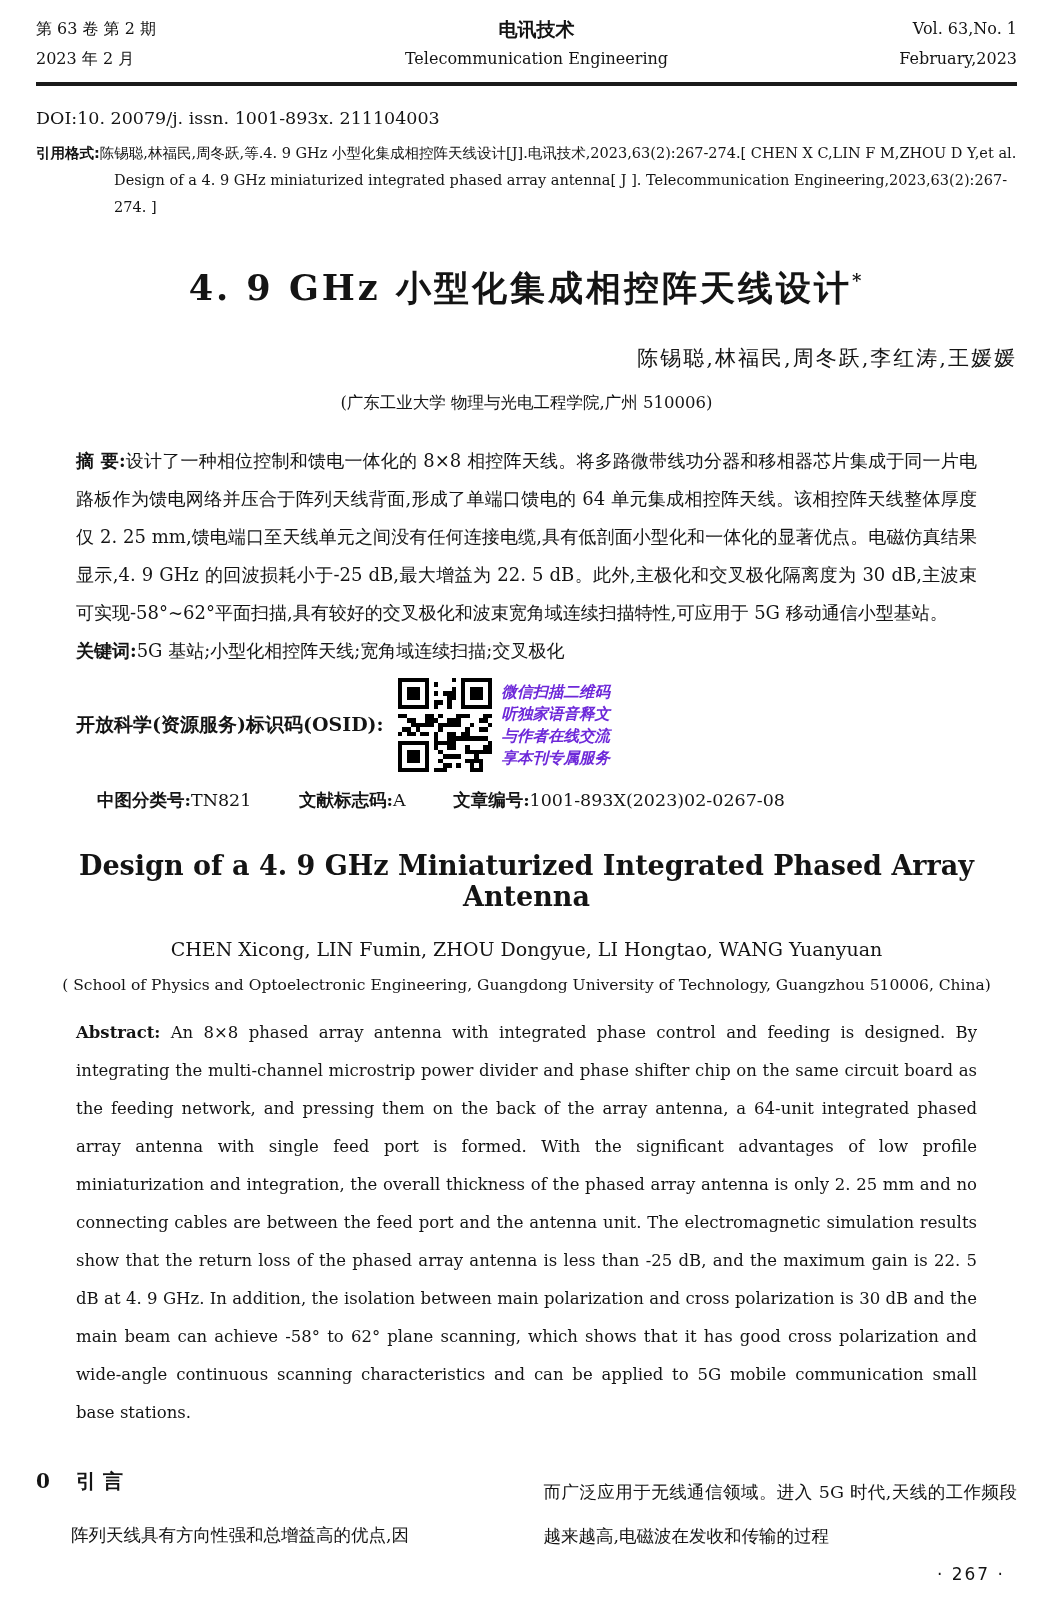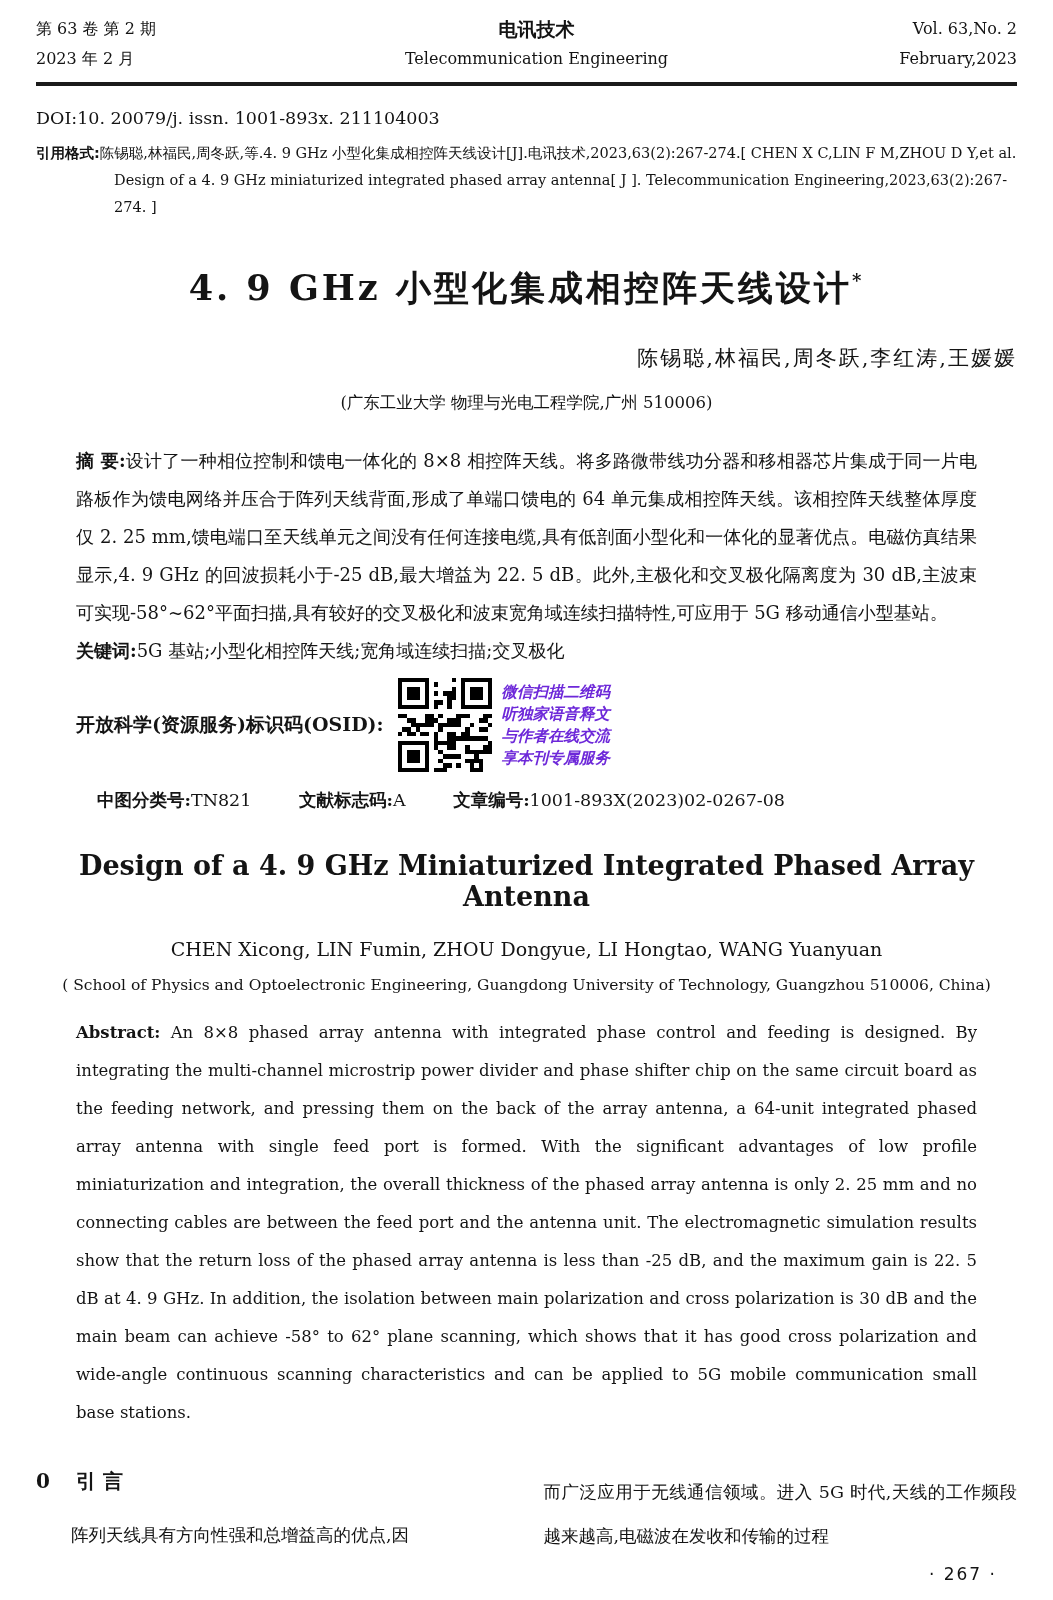--- a/index.html
+++ b/index.html
@@ -52,39 +52,39 @@
   .en-keywords { margin:0 40px; font-size:16.5px; line-height:38px; text-align:justify; }
   
   .two-col { display:flex; margin-top:26px; gap:34px; }
   .col { flex:1; font-size:17.5px; }
   .section-heading { font-size:20px; font-weight:bold; margin:10px 0 0;
                      font-family:"DejaVu Sans","Liberation Sans",sans-serif; }
   .section-heading .num { margin-right:26px; font-family:"DejaVu Serif","Liberation Serif",serif; }
   .intro-p { margin:18px 0 0; text-indent:2em; text-align:justify; line-height:44px; }
   .col-right p { margin:12px 0 0; text-align:justify; line-height:44px; }
   
-  .page-num { position:absolute; right:40px; bottom:16px; font-size:17px; letter-spacing:2px;
+  .page-num { position:absolute; right:32px; bottom:16px; font-size:17px; letter-spacing:2px;
               font-family:"DejaVu Sans","Liberation Sans",sans-serif; }
 </style>
 </head>
 <body>
 
 <div class="page">
 
   <div class="jheader">
     <div class="jh-left">
       <div>第 63 卷 第 2 期</div>
       <div>2023 年 2 月</div>
     </div>
     <div class="jh-center">
       <div style="font-size:19px;font-weight:bold;">电讯技术</div>
       <div>Telecommunication Engineering</div>
     </div>
     <div class="jh-right">
-      <div>Vol. 63,No. 2</div>
+      <div>Vol. 63,No. 1</div>
       <div>February,2023</div>
     </div>
   </div>
   <div class="header-rule"></div>
 
   <div class="doi">DOI:10. 20079/j. issn. 1001-893x. 211104003</div>
   <div class="citation">
     <div>
       <span class="lbl">引用格式:</span><span>陈锡聪,林福民,周冬跃,等.4. 9 GHz 小型化集成相控阵天线设计[J].电讯技术,2023,63(2):267-274.[ CHEN X C,LIN F M,ZHOU D Y,et al.</span>
     </div>

